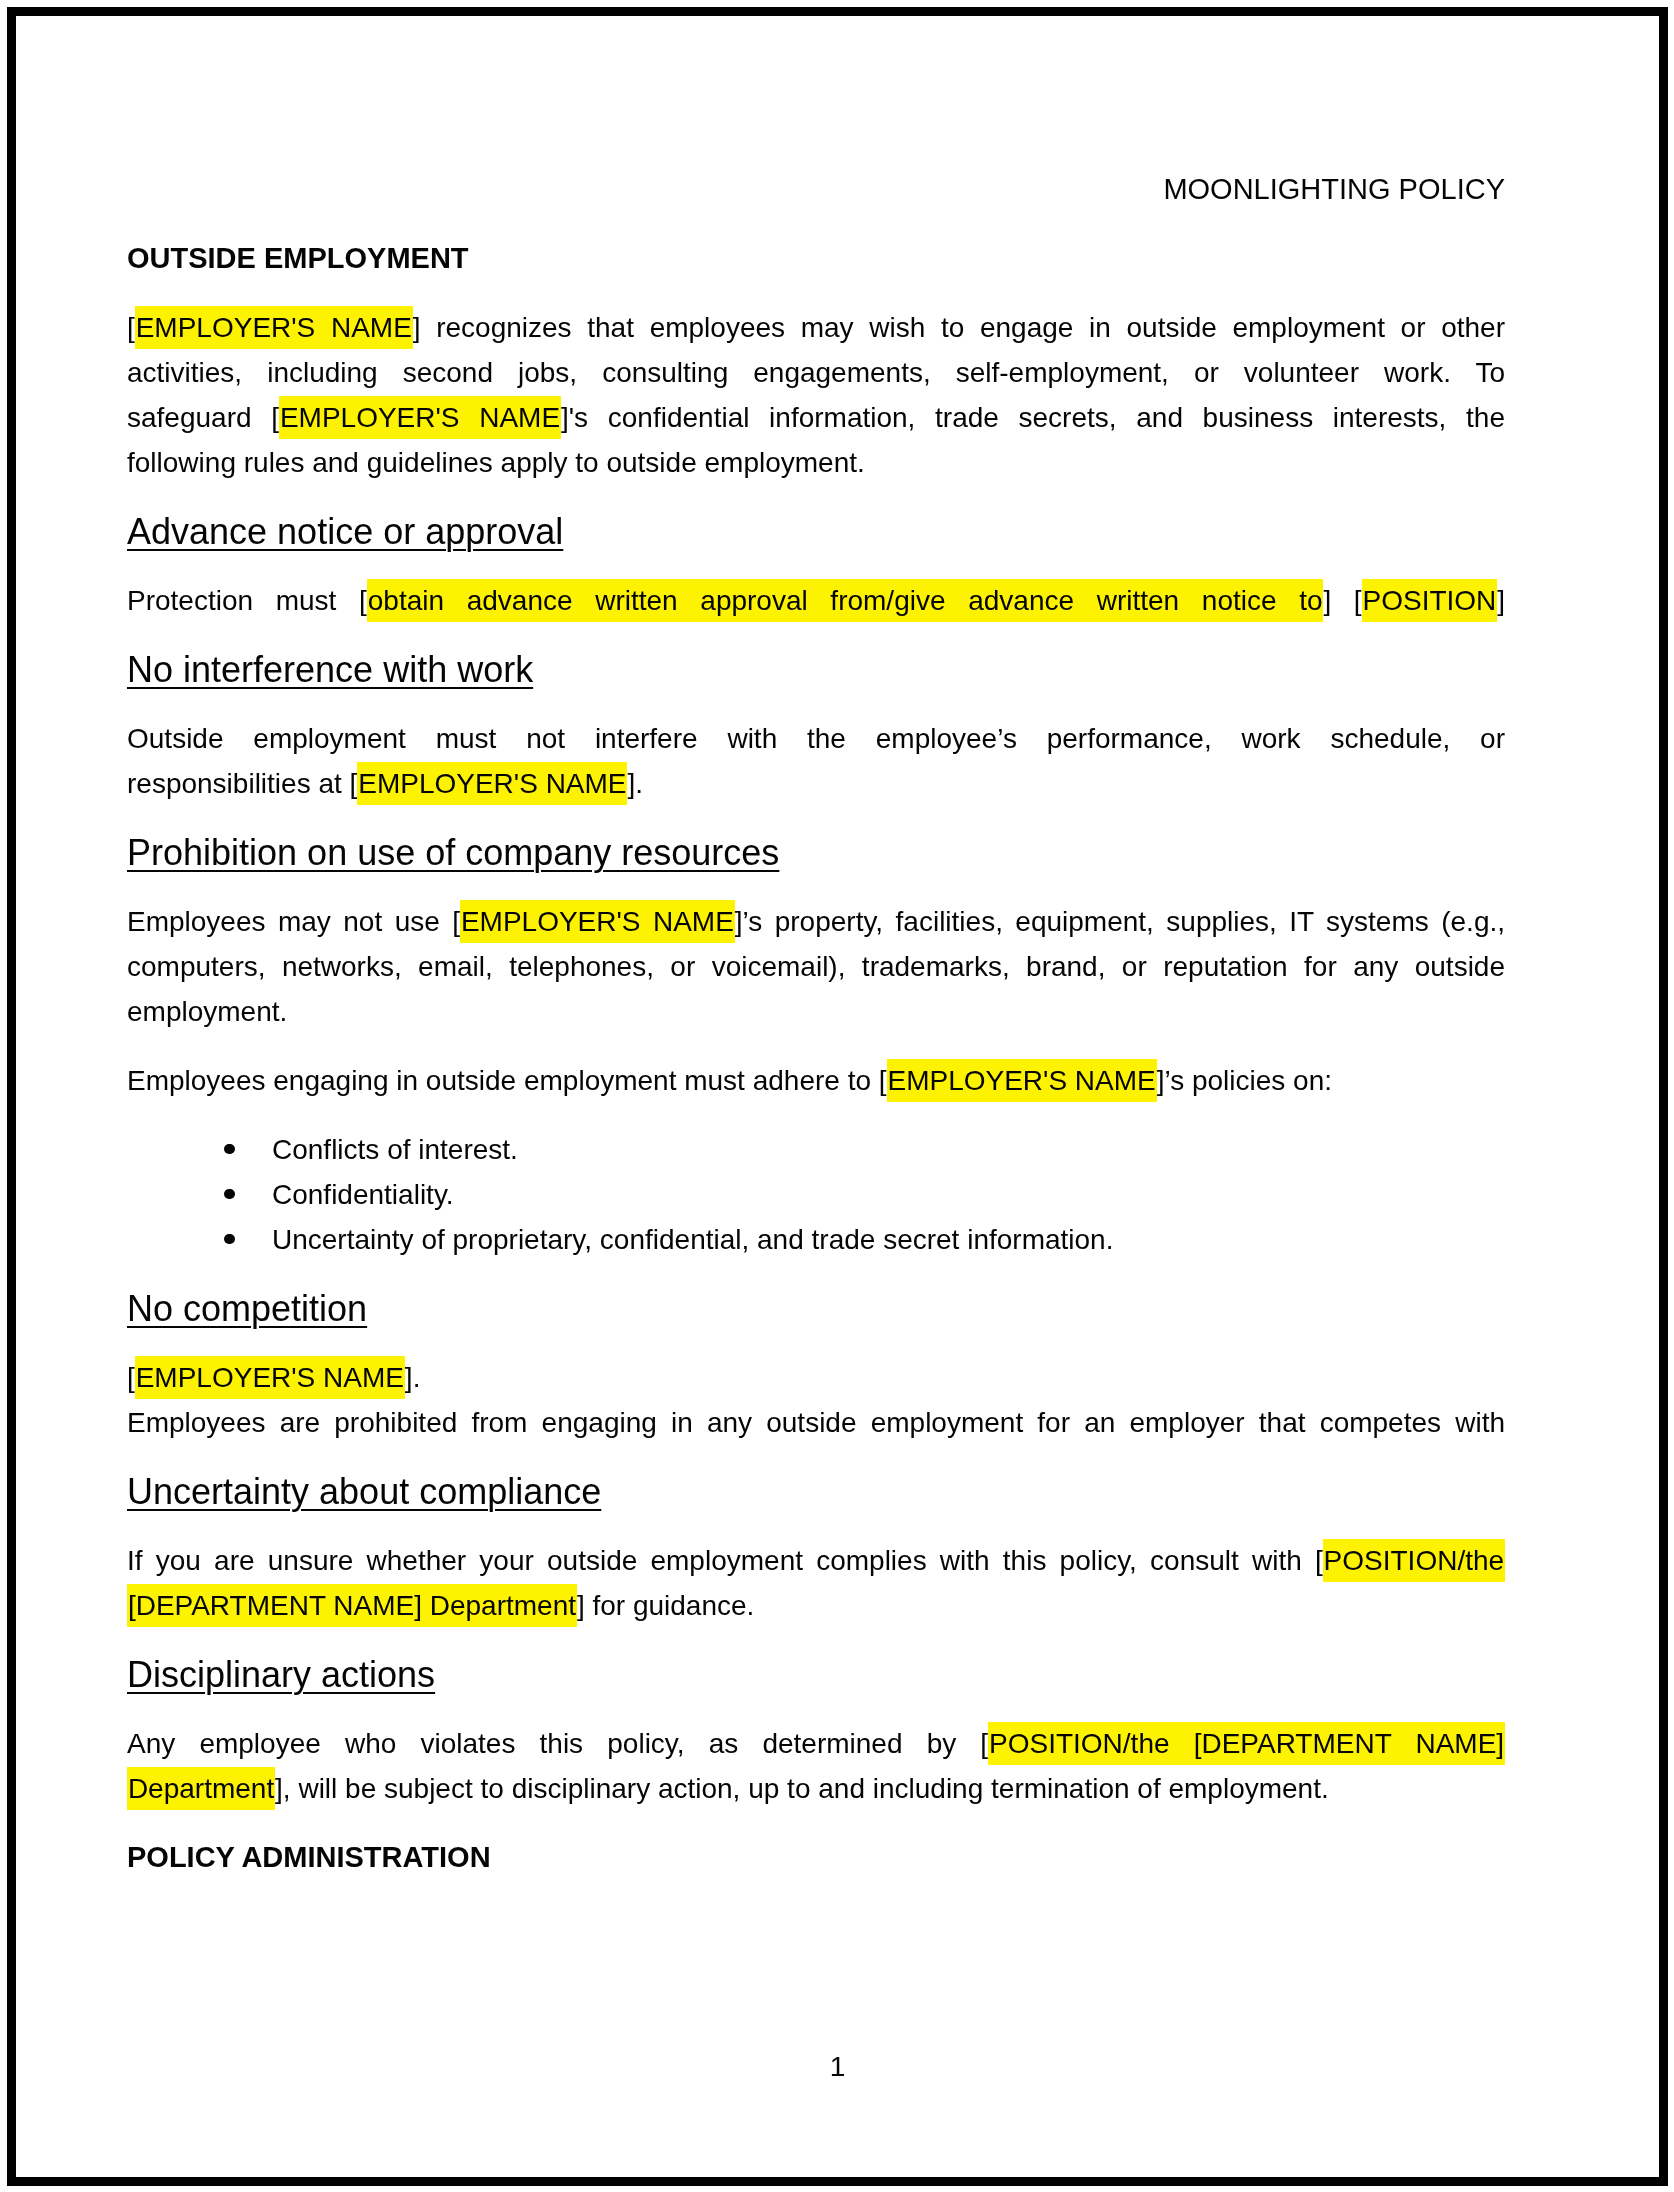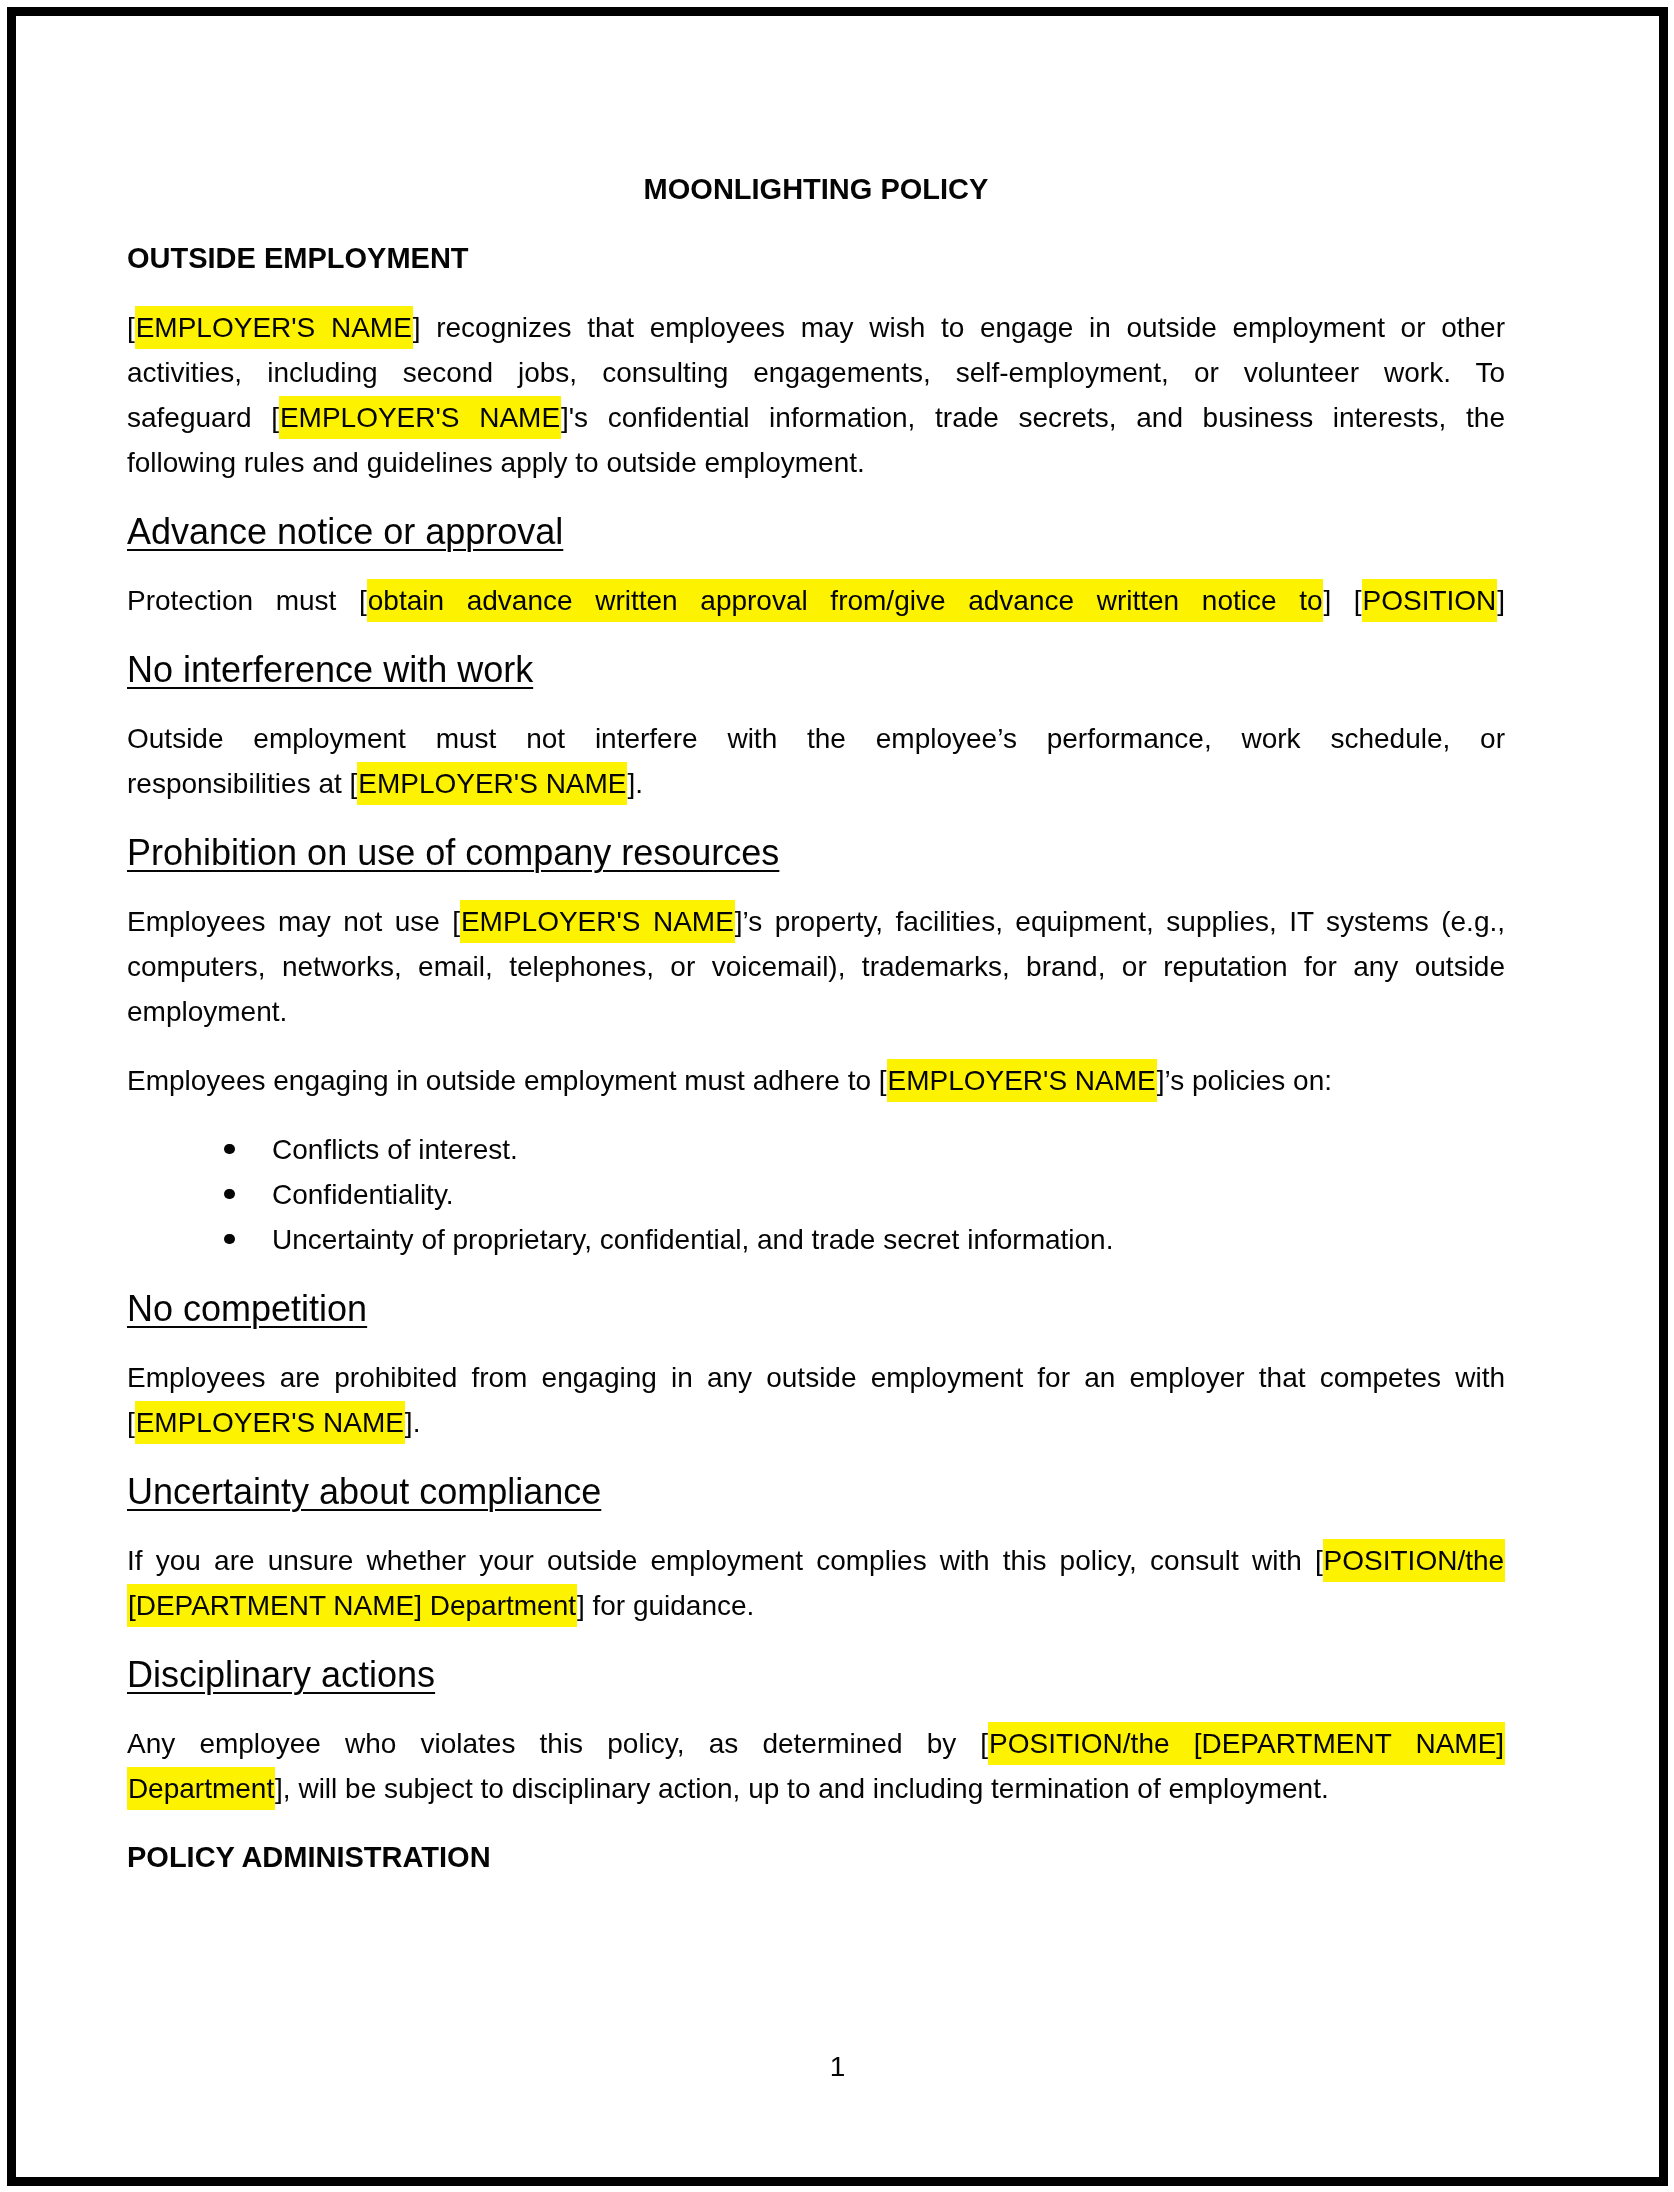--- a/index.html
+++ b/index.html
@@ -21,22 +21,22 @@
     left:7px;top:7px;right:7px;bottom:7px;
     border:9.7px solid var(--frame);
     pointer-events:none;
   }
   .doc{
     position:absolute;
     left:127px;top:167px;
     width:1378px;
   }
   .title{
-    text-align:center;
-    font-weight:700;
+    text-align:right;
+    font-weight:400;
     font-size:29px;
     line-height:45px;
     margin:0 0 24px 0;
   }
   .heading{
     font-weight:700;
     font-size:29px;
     line-height:45px;
     margin:0 0 24px 0;
   }
@@ -121,22 +121,22 @@
     <div class="paragraph">
       <div class="line last"><span>Employees engaging in outside employment must adhere to [</span><span class="hl">EMPLOYER'S NAME</span><span>]’s policies on:</span></div>
     </div>
     <div class="bullets">
       <div class="bullet"><span class="dot"></span><span>Conflicts of interest.</span></div>
       <div class="bullet"><span class="dot"></span><span>Confidentiality.</span></div>
       <div class="bullet"><span class="dot"></span><span>Uncertainty of proprietary, confidential, and trade secret information.</span></div>
     </div>
     <div class="subheading">No competition</div>
     <div class="paragraph">
+      <div class="line last"><span>[</span><span class="hl">EMPLOYER'S NAME</span><span>].</span></div>
       <div class="line"><span>Employees are prohibited from engaging in any outside employment for an employer that competes with</span></div>
-      <div class="line last"><span>[</span><span class="hl">EMPLOYER'S NAME</span><span>].</span></div>
     </div>
     <div class="subheading">Uncertainty about compliance</div>
     <div class="paragraph">
       <div class="line"><span>If you are unsure whether your outside employment complies with this policy, consult with [</span><span class="hl">POSITION/the</span></div>
       <div class="line last"><span class="hl">[DEPARTMENT NAME] Department</span><span>] for guidance.</span></div>
     </div>
     <div class="subheading">Disciplinary actions</div>
     <div class="paragraph">
       <div class="line"><span>Any employee who violates this policy, as determined by [</span><span class="hl">POSITION/the [DEPARTMENT NAME]</span></div>
       <div class="line last"><span class="hl">Department</span><span>], will be subject to disciplinary action, up to and including termination of employment.</span></div>

